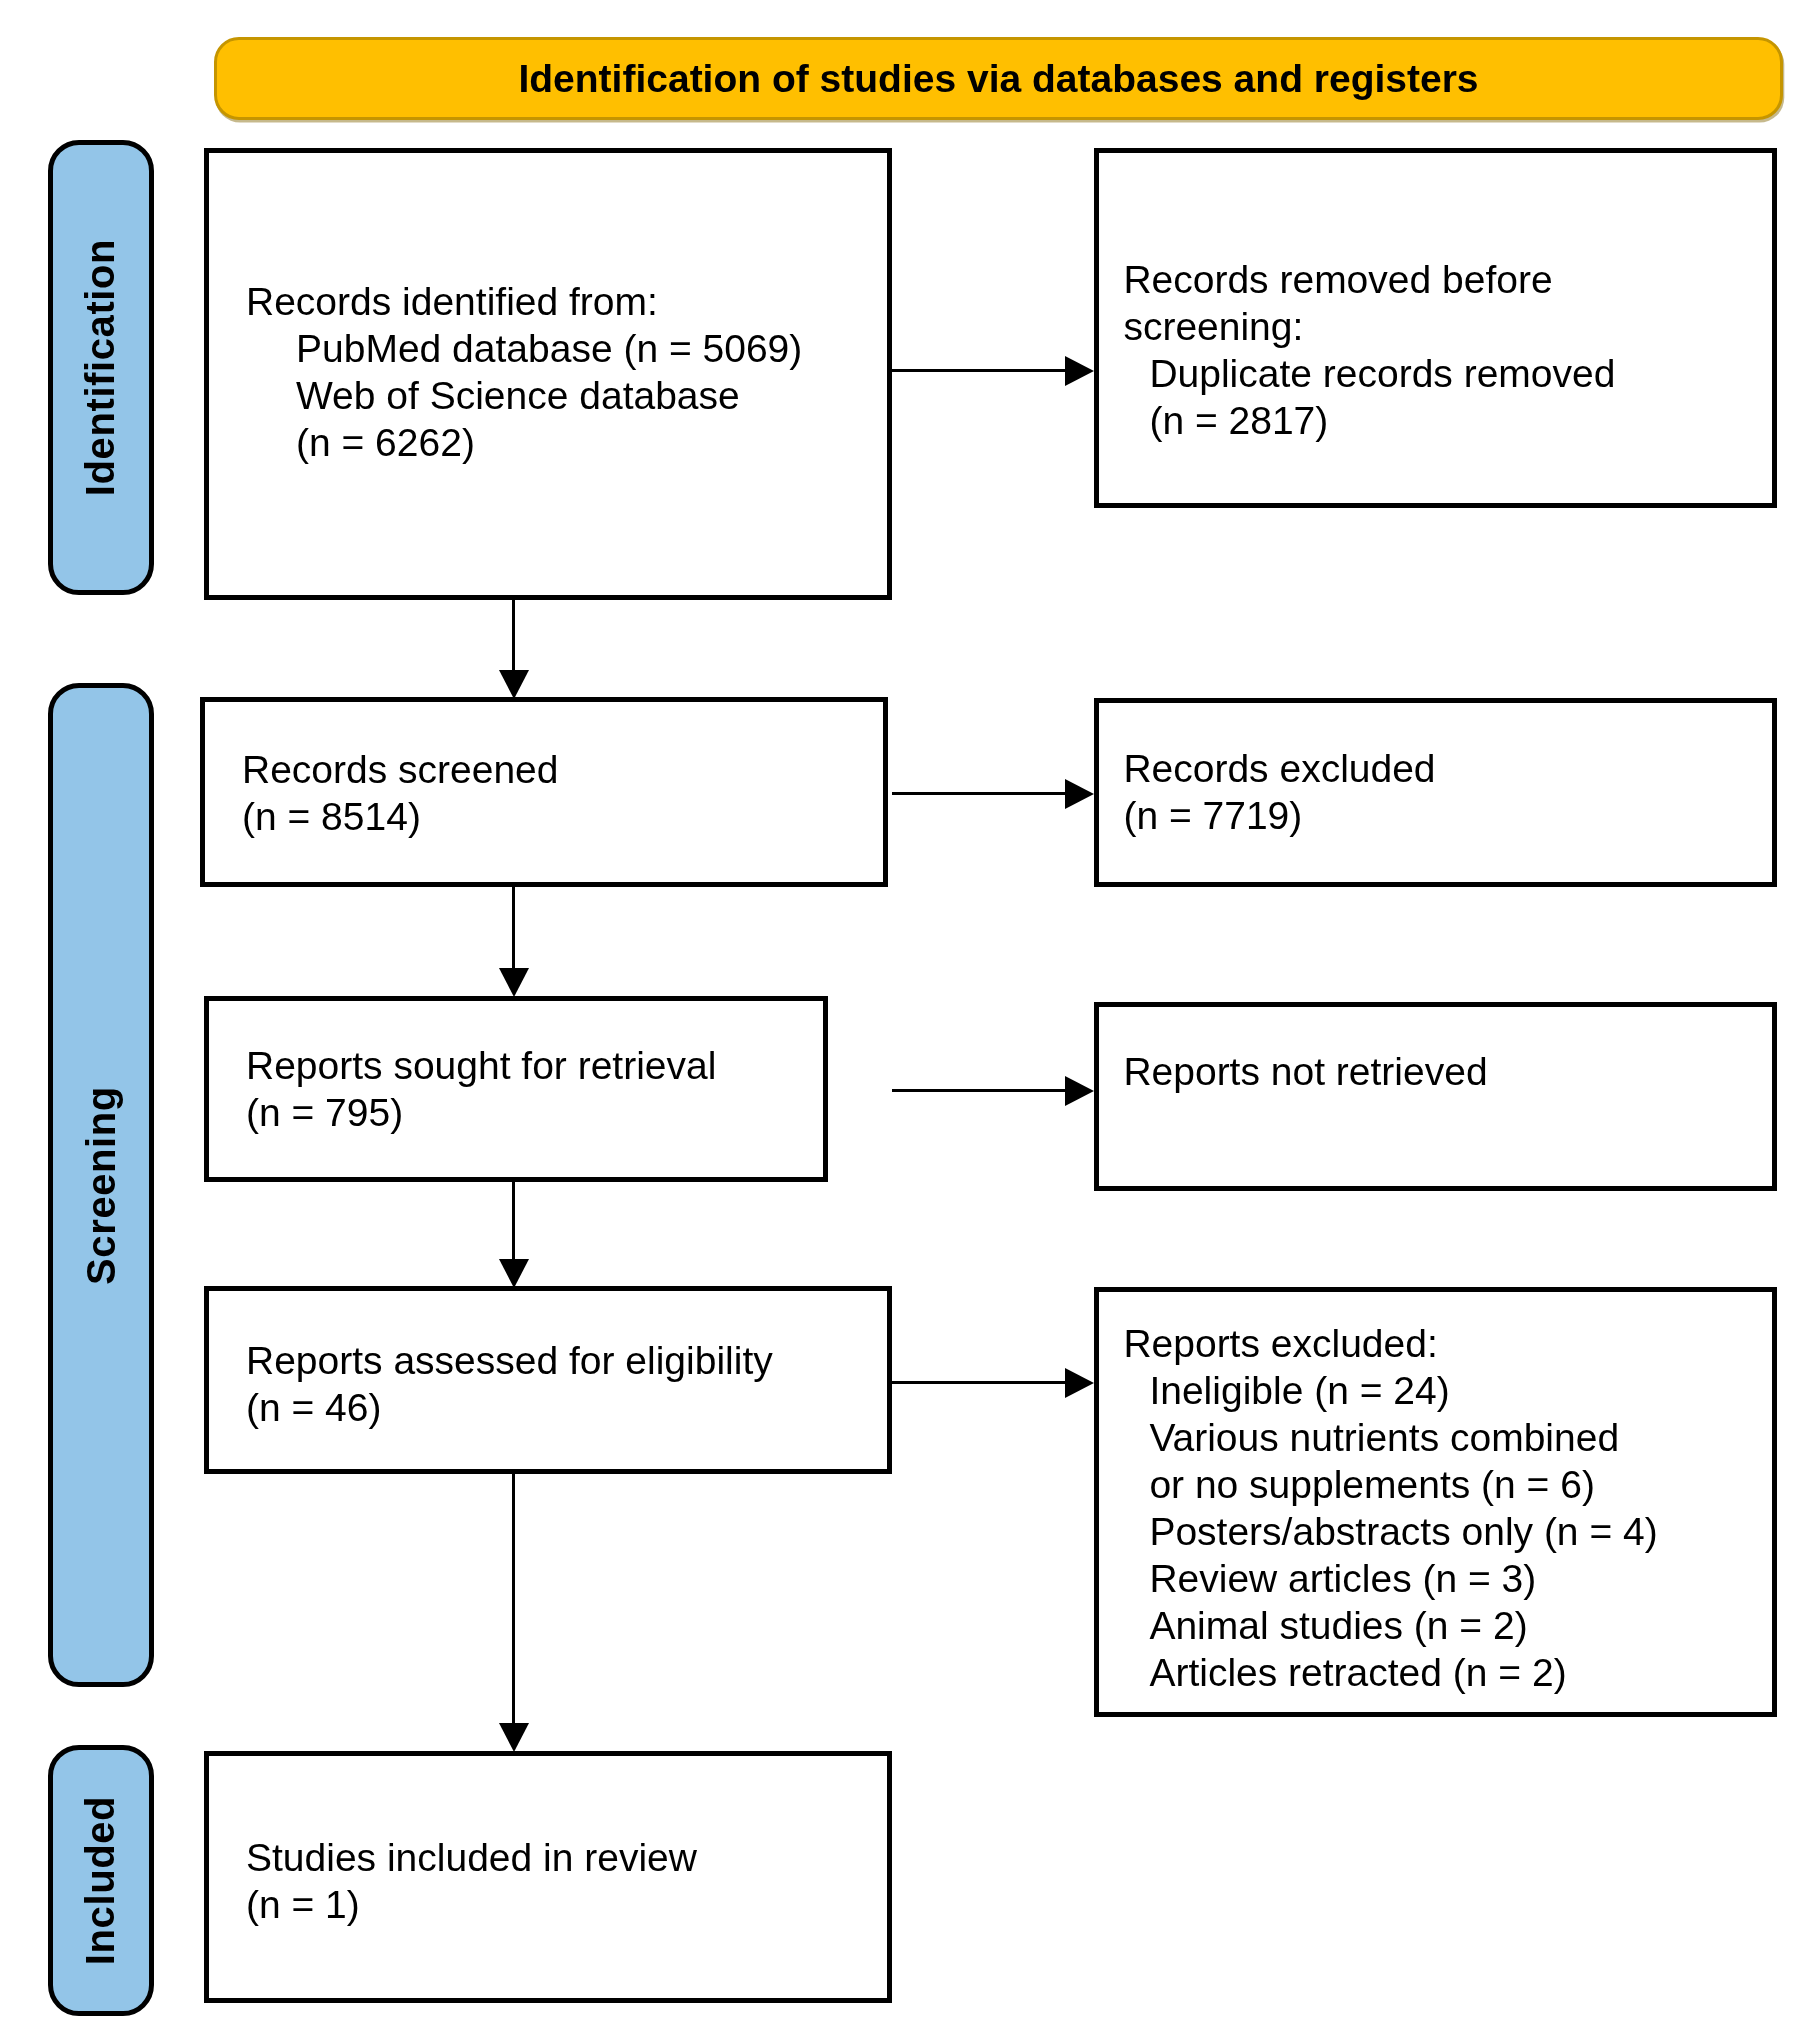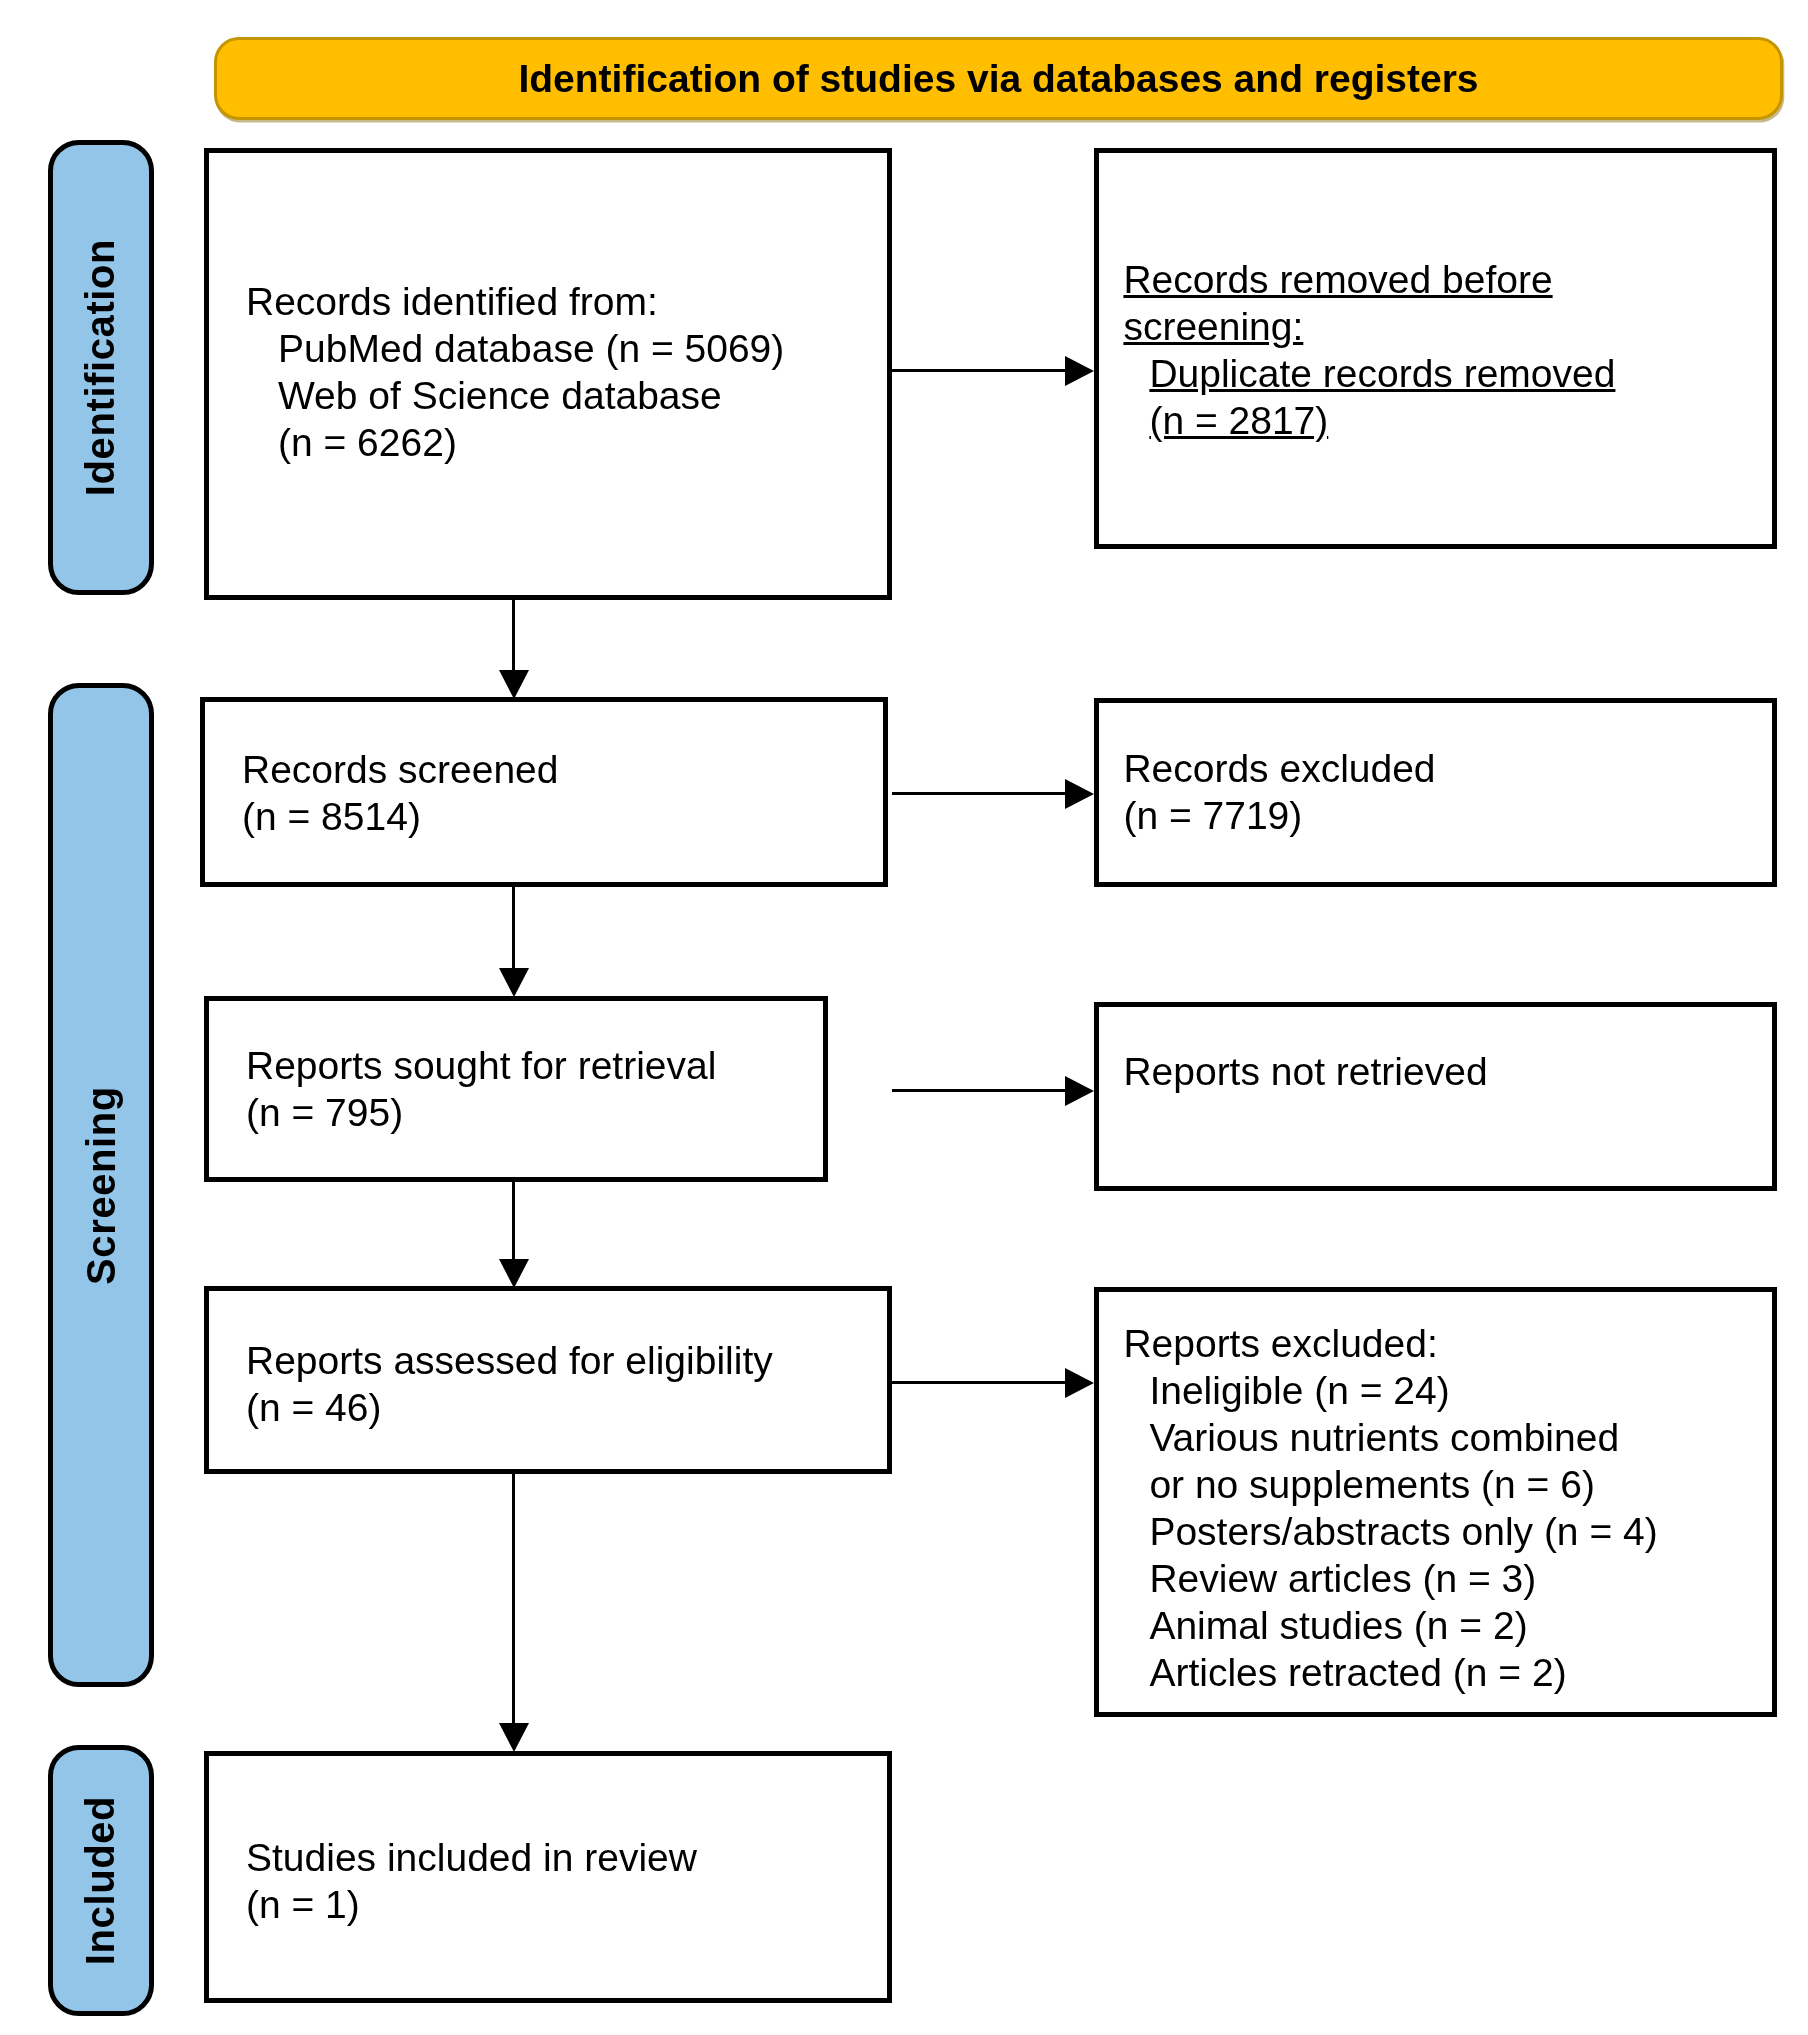--- a/index.html
+++ b/index.html
@@ -62,25 +62,25 @@
   
   .flowbox {
     position: absolute;
     box-sizing: border-box;
     background: #ffffff;
     border: 5.1px solid #000000;
     font-size: 39px;
     line-height: 47px;
   }
   .flowbox .line { white-space: nowrap; }
-  .flowbox.leftcol  .line.ind { margin-left: 32px; }
+  .flowbox.leftcol  .line.ind { margin-left: 50px; }
   .flowbox.rightcol .line.ind { margin-left: 26px; }
 
   #box-identified     { left: 204px;  top: 148px;  width: 688px; height: 452px; padding: 125px 13px 0 37px; }
-  #box-removed        { left: 1094px; top: 148px;  width: 683px; height: 401px; padding: 103px 13px 0 24.4px; text-decoration: underline; }
+  #box-removed        { left: 1094px; top: 148px;  width: 683px; height: 360px; padding: 103px 13px 0 24.4px; }
   #box-screened       { left: 200px;  top: 697px; width: 688px; height: 190px; padding: 44px 13px 0 37px; }
   #box-rec-excluded   { left: 1094px; top: 698px; width: 683px; height: 189px; padding: 42px 13px 0 24.4px; }
   #box-sought         { left: 204px;  top: 996px; width: 624px; height: 186px; padding: 41px 13px 0 37px; }
   #box-not-retrieved  { left: 1094px; top: 1002px; width: 683px; height: 189px; padding: 41px 13px 0 24.4px; }
   #box-assessed       { left: 204px;  top: 1286px; width: 688px; height: 188px; padding: 46px 13px 0 37px; }
   #box-rep-excluded   { left: 1094px; top: 1287px; width: 683px; height: 430px; padding: 28px 13px 0 24.4px; }
   #box-included       { left: 204px;  top: 1751px; width: 688px; height: 252px; padding: 78px 13px 0 37px; }
 
   
   .harrow {

